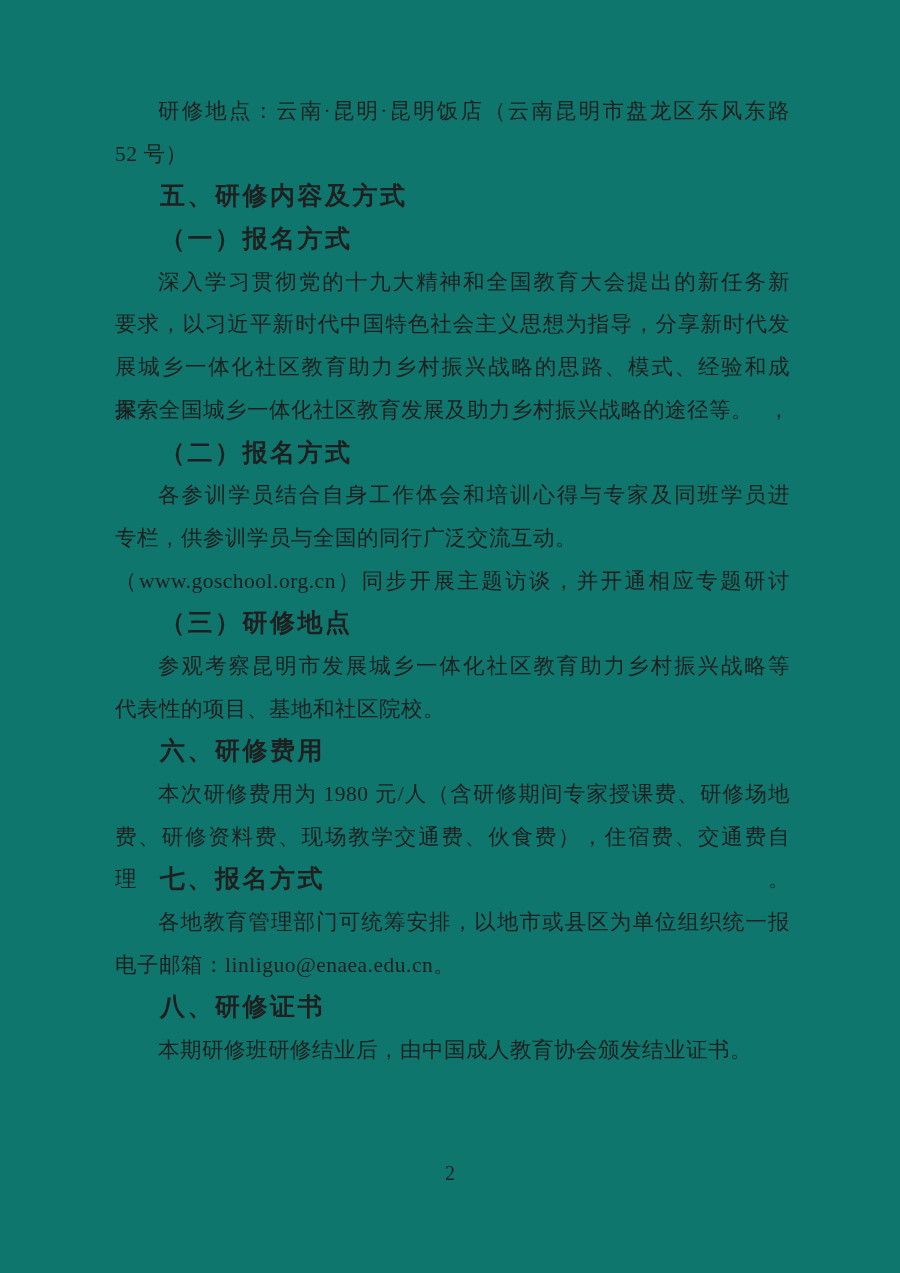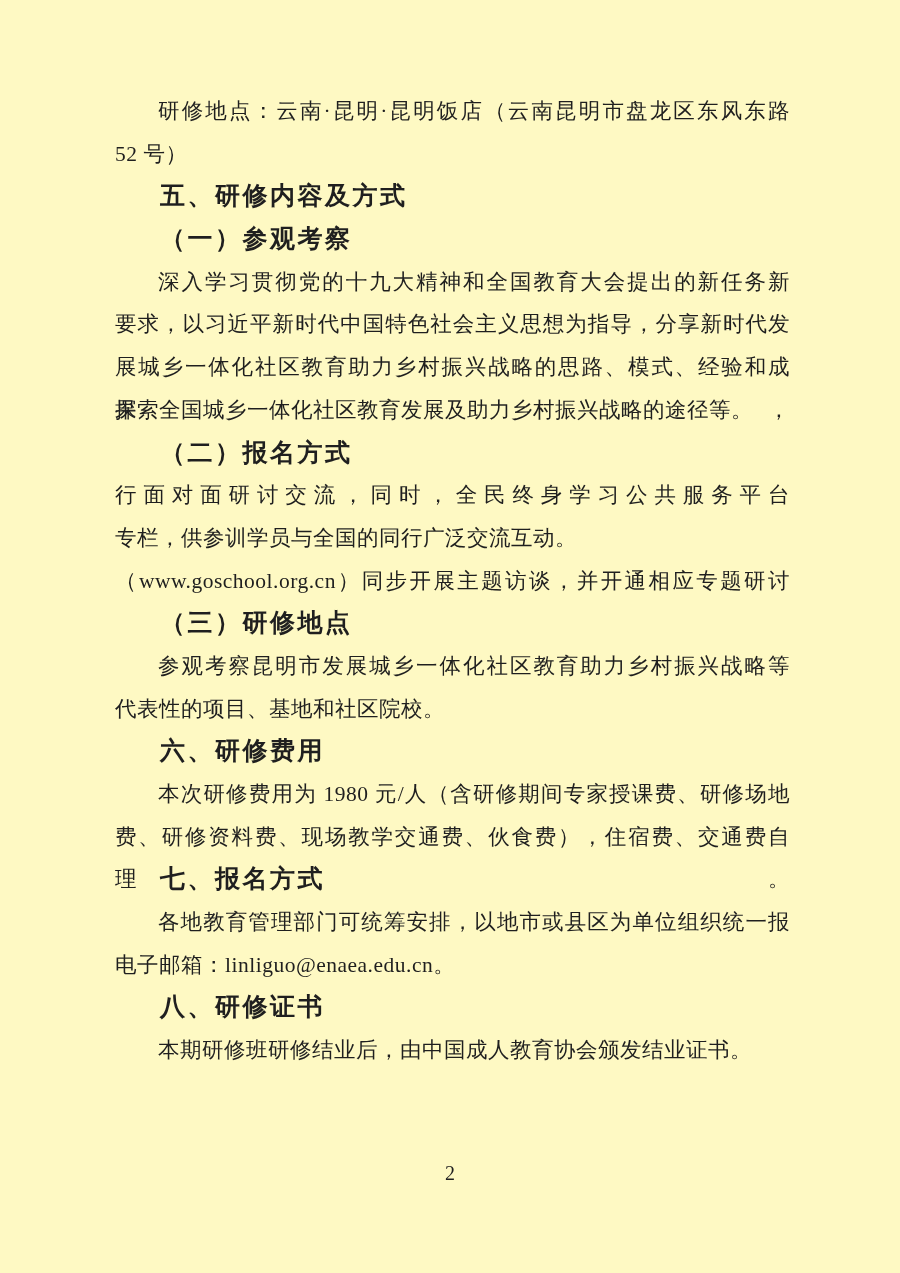--- a/index.html
+++ b/index.html
@@ -5,21 +5,21 @@
   html, body {
     margin: 0;
     padding: 0;
     background: #e8e8e8;
   }
   .page {
     position: relative;
     width: 900px;
     height: 1273px;
     margin: 0 auto;
-    background: #fef9c3;
+    background: #0f766e;
     color: #1f1f1f;
     font-family: "Liberation Serif", "DejaVu Serif", serif;
     overflow: hidden;
   }
   .content {
     position: absolute;
     left: 115px;
     top: 90px;
     width: 675px;
   }
@@ -64,30 +64,30 @@
 </head>
 <body>
 
 <div class="page">
   <div class="content">
 
     <div class="ln ind jf">研修地点：云南·昆明·昆明饭店（云南昆明市盘龙区东风东路</div>
     <div class="ln">52 号）</div>
 
     <div class="ln hd">五、研修内容及方式</div>
-    <div class="ln hd">（一）参观考察</div>
+    <div class="ln hd">（一）报名方式</div>
 
     <div class="ln ind jf">深入学习贯彻党的十九大精神和全国教育大会提出的新任务新</div>
     <div class="ln jf">要求，以习近平新时代中国特色社会主义思想为指导，分享新时代发</div>
     <div class="ln jf">展城乡一体化社区教育助力乡村振兴战略的思路、模式、经验和成果，</div>
     <div class="ln">探索全国城乡一体化社区教育发展及助力乡村振兴战略的途径等。</div>
 
     <div class="ln hd">（二）报名方式</div>
 
-    <div class="ln jf">行面对面研讨交流，同时，全民终身学习公共服务平台</div>
+    <div class="ln ind jf">各参训学员结合自身工作体会和培训心得与专家及同班学员进</div>
     <div class="ln">专栏，供参训学员与全国的同行广泛交流互动。</div>
     <div class="ln jf">（www.goschool.org.cn）同步开展主题访谈，并开通相应专题研讨</div>
 
     <div class="ln hd">（三）研修地点</div>
 
     <div class="ln ind jf">参观考察昆明市发展城乡一体化社区教育助力乡村振兴战略等</div>
     <div class="ln">代表性的项目、基地和社区院校。</div>
 
     <div class="ln hd">六、研修费用</div>
 

